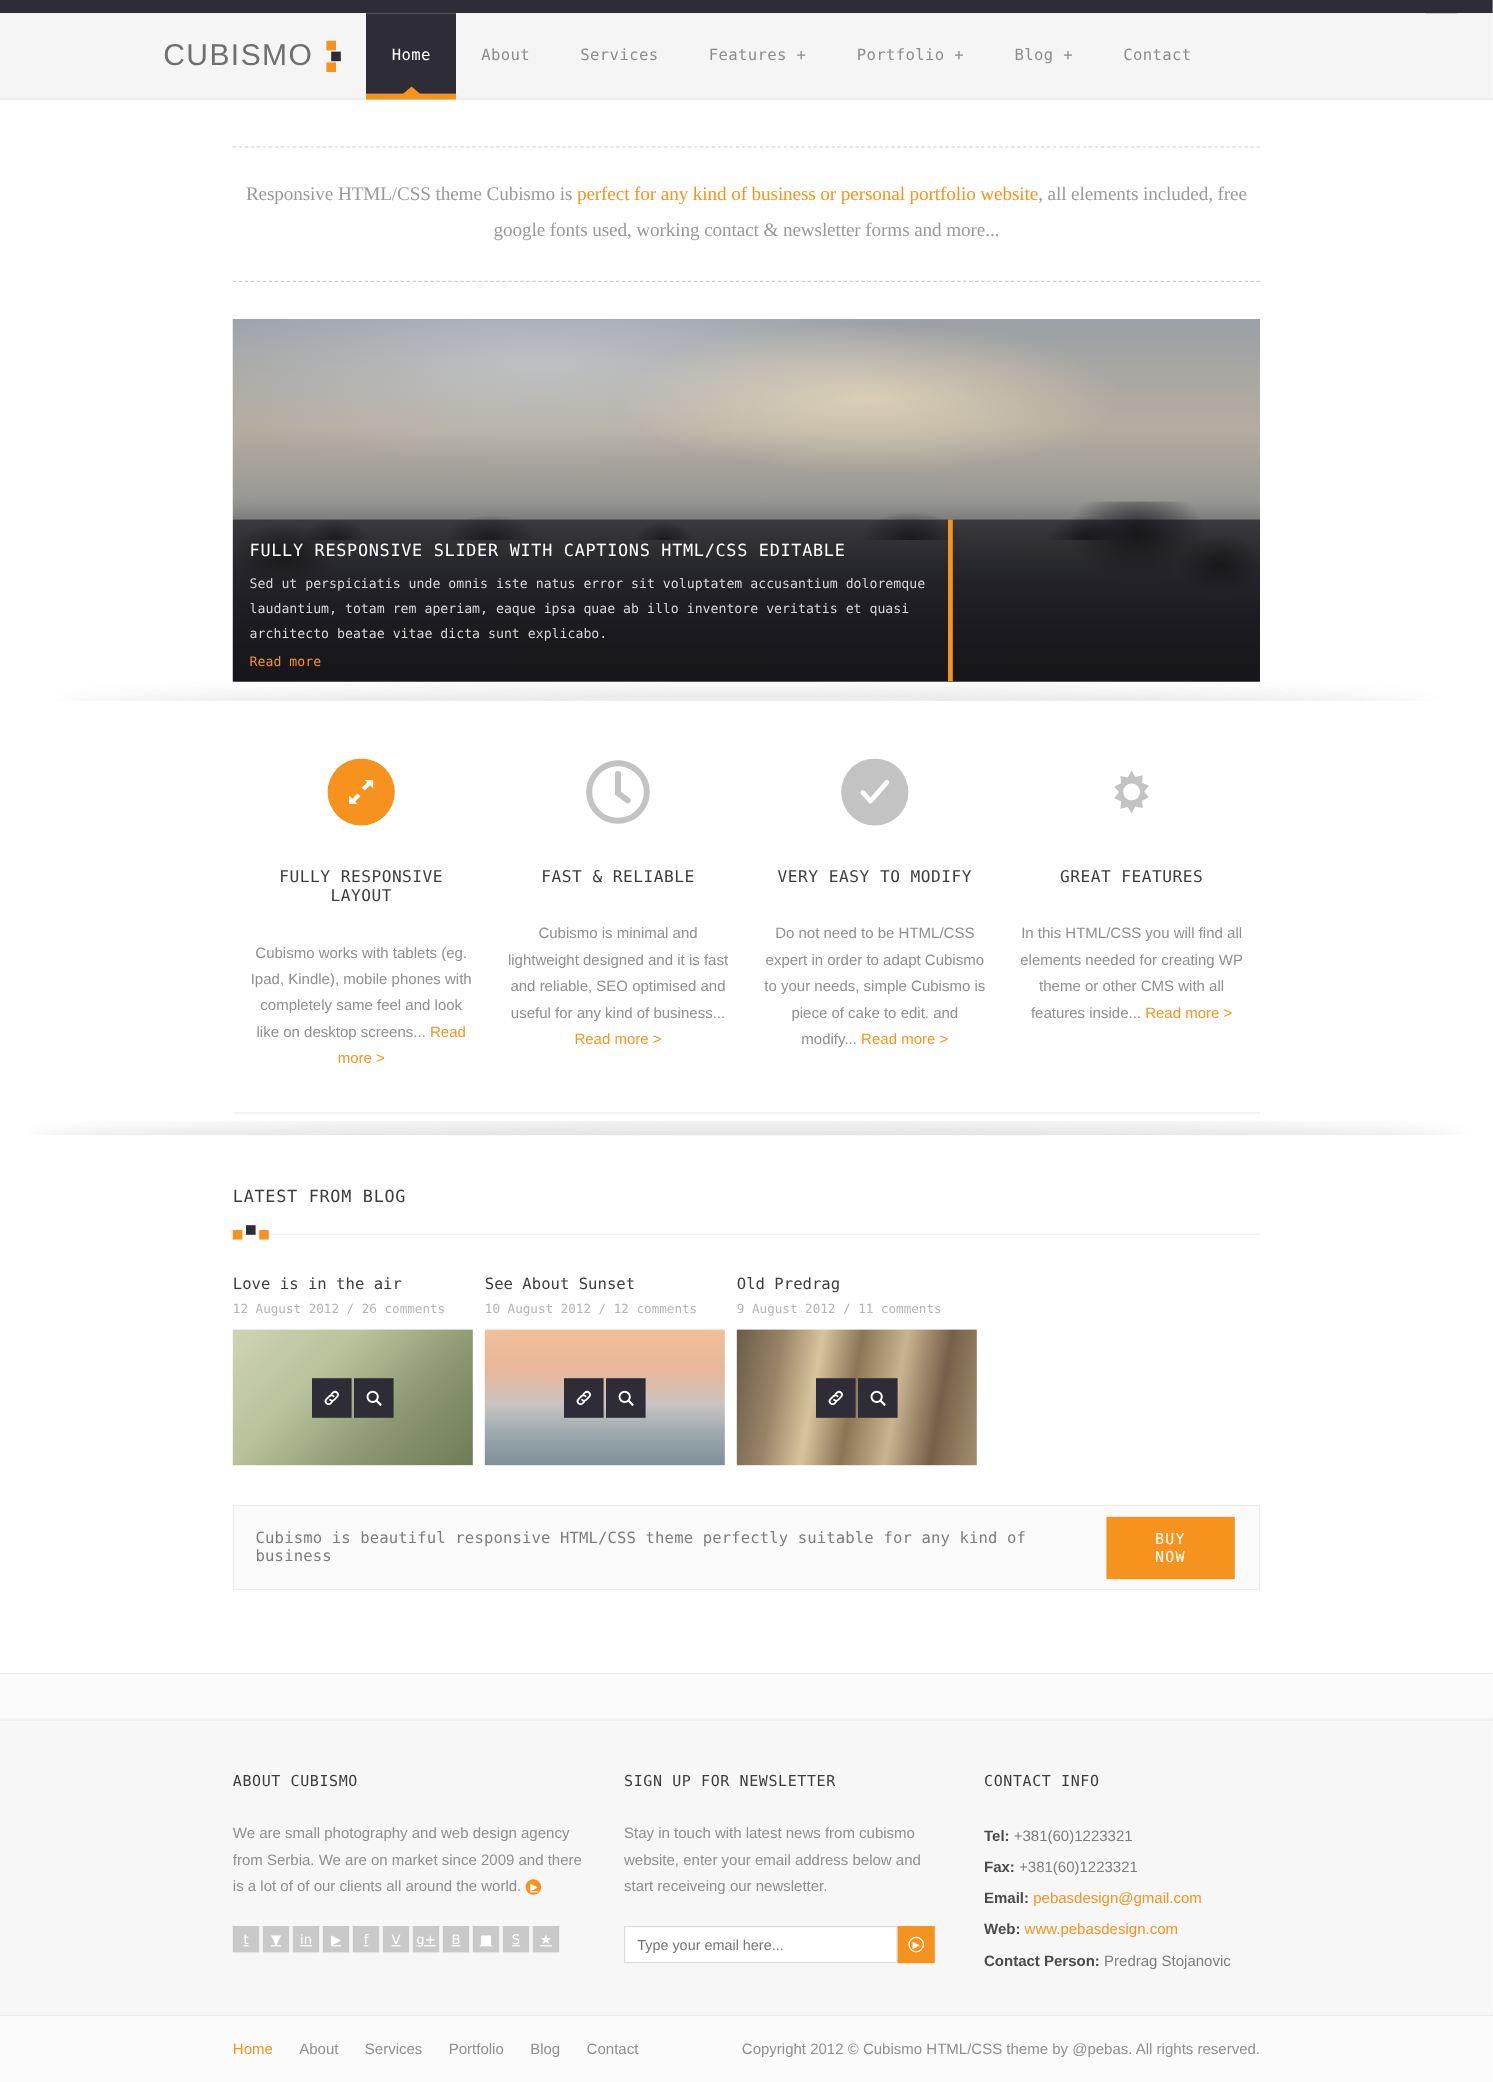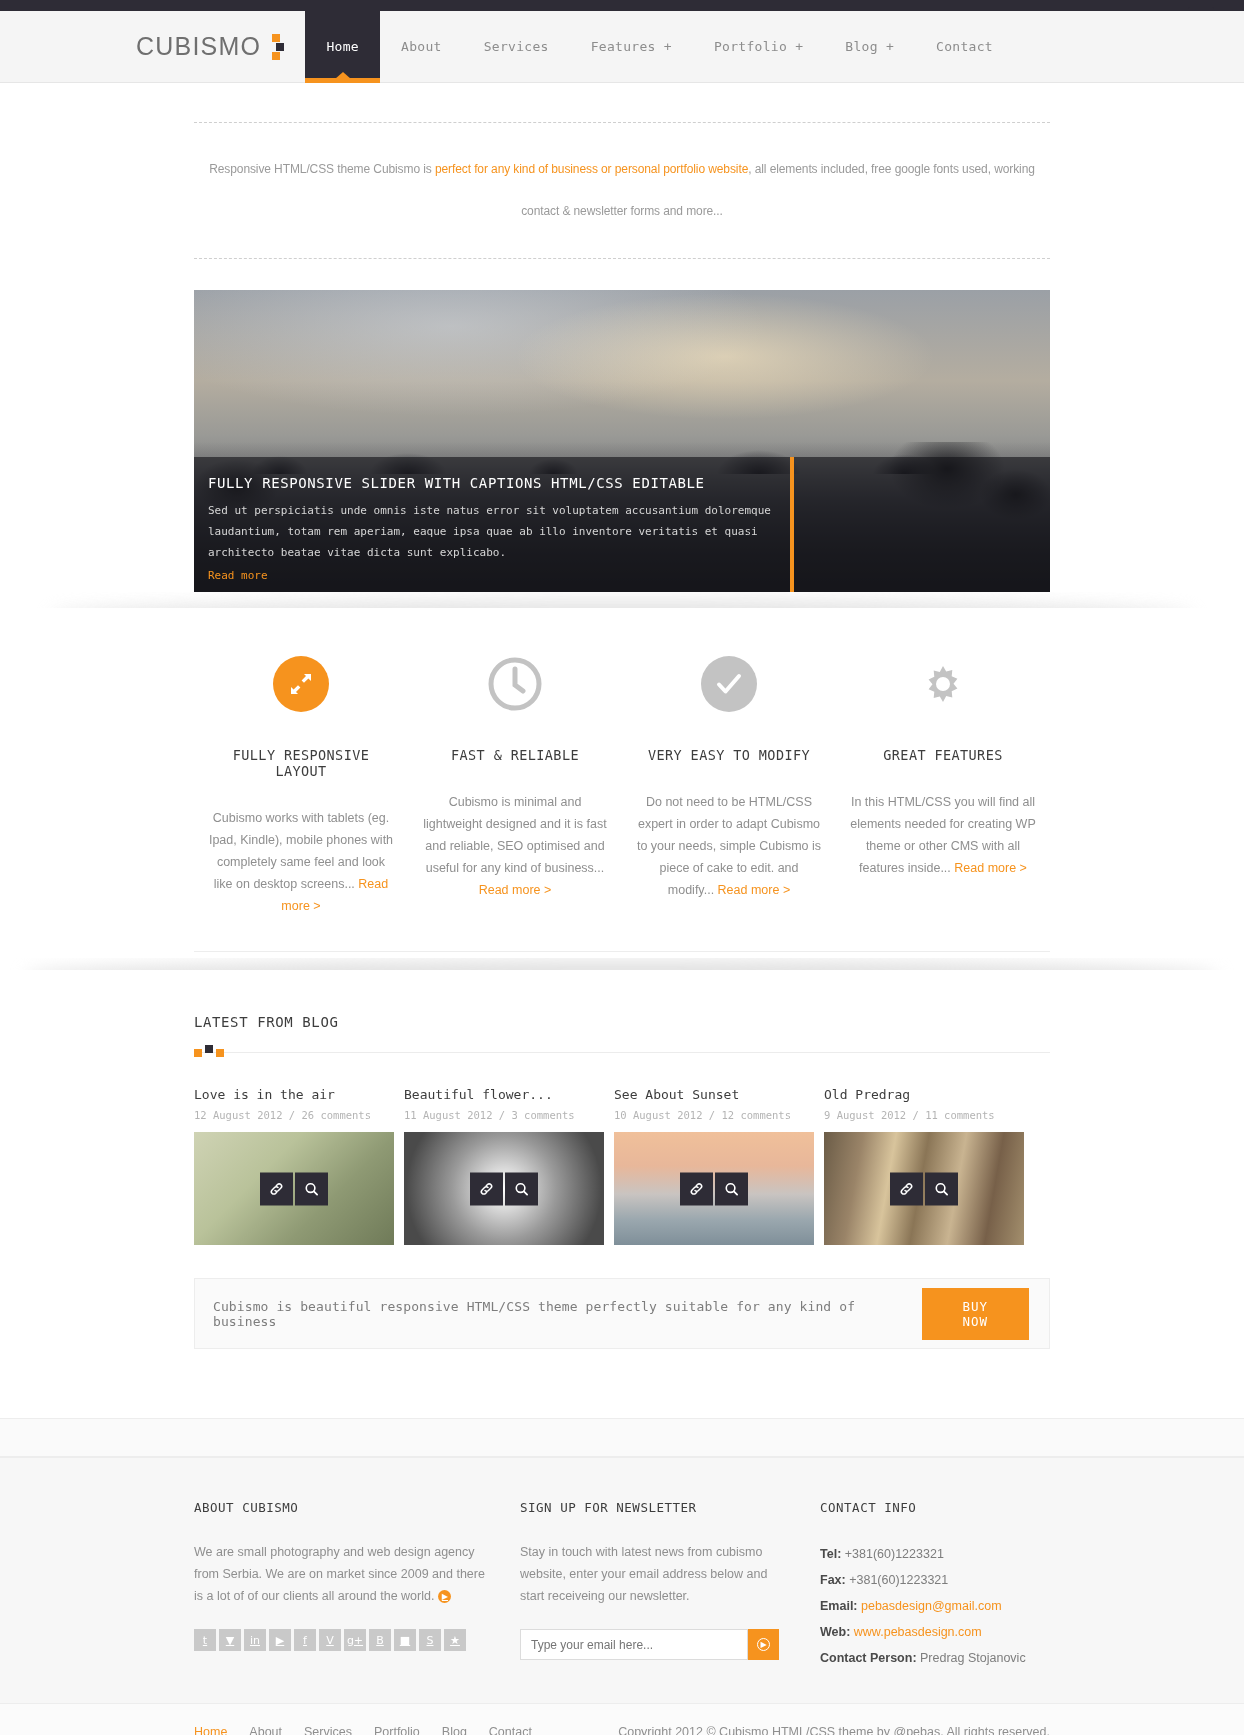--- a/index.html
+++ b/index.html
@@ -110,23 +110,23 @@
 
   
   .tagline-box {
     margin-top: 39px;
     border-top: 1px dashed #cfcfcf;
     border-bottom: 1px dashed #cfcfcf;
     padding: 25px 4px 26px;
     text-align: center;
   }
   .tagline {
-    font-family: Liberation Sans, sans-serif;
-    font-size: 12px;
-    line-height: 42px;
+    font-family: Liberation Serif, serif;
+    font-size: 16px;
+    line-height: 30px;
     color: #9a9a9a;
     letter-spacing: -0.1px;
   }
   .tagline .hl { color: #f6931e; }
 
   
   .slider {
     margin-top: 31px;
     height: 302px;
     position: relative;
@@ -599,40 +599,20 @@
             <span class="ov-btn">
               <svg width="15" height="15" viewBox="0 0 16 16">
                 <circle cx="7" cy="7" r="4.6" fill="none" stroke="#fff" stroke-width="1.7"></circle>
                 <path d="M10.5 10.5L14 14" stroke="#fff" stroke-width="1.9" stroke-linecap="round"></path>
               </svg>
             </span>
           </div>
         </div>
       </div>
       <div class="post">
-        <h4>Beautiful flower...</h4>
-        <div class="meta">11 August 2012 / 3 comments</div>
-        <div class="thumb th2">
-          <div class="overlay">
-            <span class="ov-btn">
-              <svg width="15" height="15" viewBox="0 0 16 16">
-                <path d="M6.4 9.6a2.6 2.6 0 0 0 3.7 0l2.6-2.6a2.6 2.6 0 0 0-3.7-3.7L7.6 4.7" fill="none" stroke="#fff" stroke-width="1.6" stroke-linecap="round"></path>
-                <path d="M9.6 6.4a2.6 2.6 0 0 0-3.7 0L3.3 9a2.6 2.6 0 0 0 3.7 3.7l1.4-1.4" fill="none" stroke="#fff" stroke-width="1.6" stroke-linecap="round"></path>
-              </svg>
-            </span>
-            <span class="ov-btn">
-              <svg width="15" height="15" viewBox="0 0 16 16">
-                <circle cx="7" cy="7" r="4.6" fill="none" stroke="#fff" stroke-width="1.7"></circle>
-                <path d="M10.5 10.5L14 14" stroke="#fff" stroke-width="1.9" stroke-linecap="round"></path>
-              </svg>
-            </span>
-          </div>
-        </div>
-      </div>
-      <div class="post">
         <h4>See About Sunset</h4>
         <div class="meta">10 August 2012 / 12 comments</div>
         <div class="thumb th3">
           <div class="overlay">
             <span class="ov-btn">
               <svg width="15" height="15" viewBox="0 0 16 16">
                 <path d="M6.4 9.6a2.6 2.6 0 0 0 3.7 0l2.6-2.6a2.6 2.6 0 0 0-3.7-3.7L7.6 4.7" fill="none" stroke="#fff" stroke-width="1.6" stroke-linecap="round"></path>
                 <path d="M9.6 6.4a2.6 2.6 0 0 0-3.7 0L3.3 9a2.6 2.6 0 0 0 3.7 3.7l1.4-1.4" fill="none" stroke="#fff" stroke-width="1.6" stroke-linecap="round"></path>
               </svg>
             </span>

